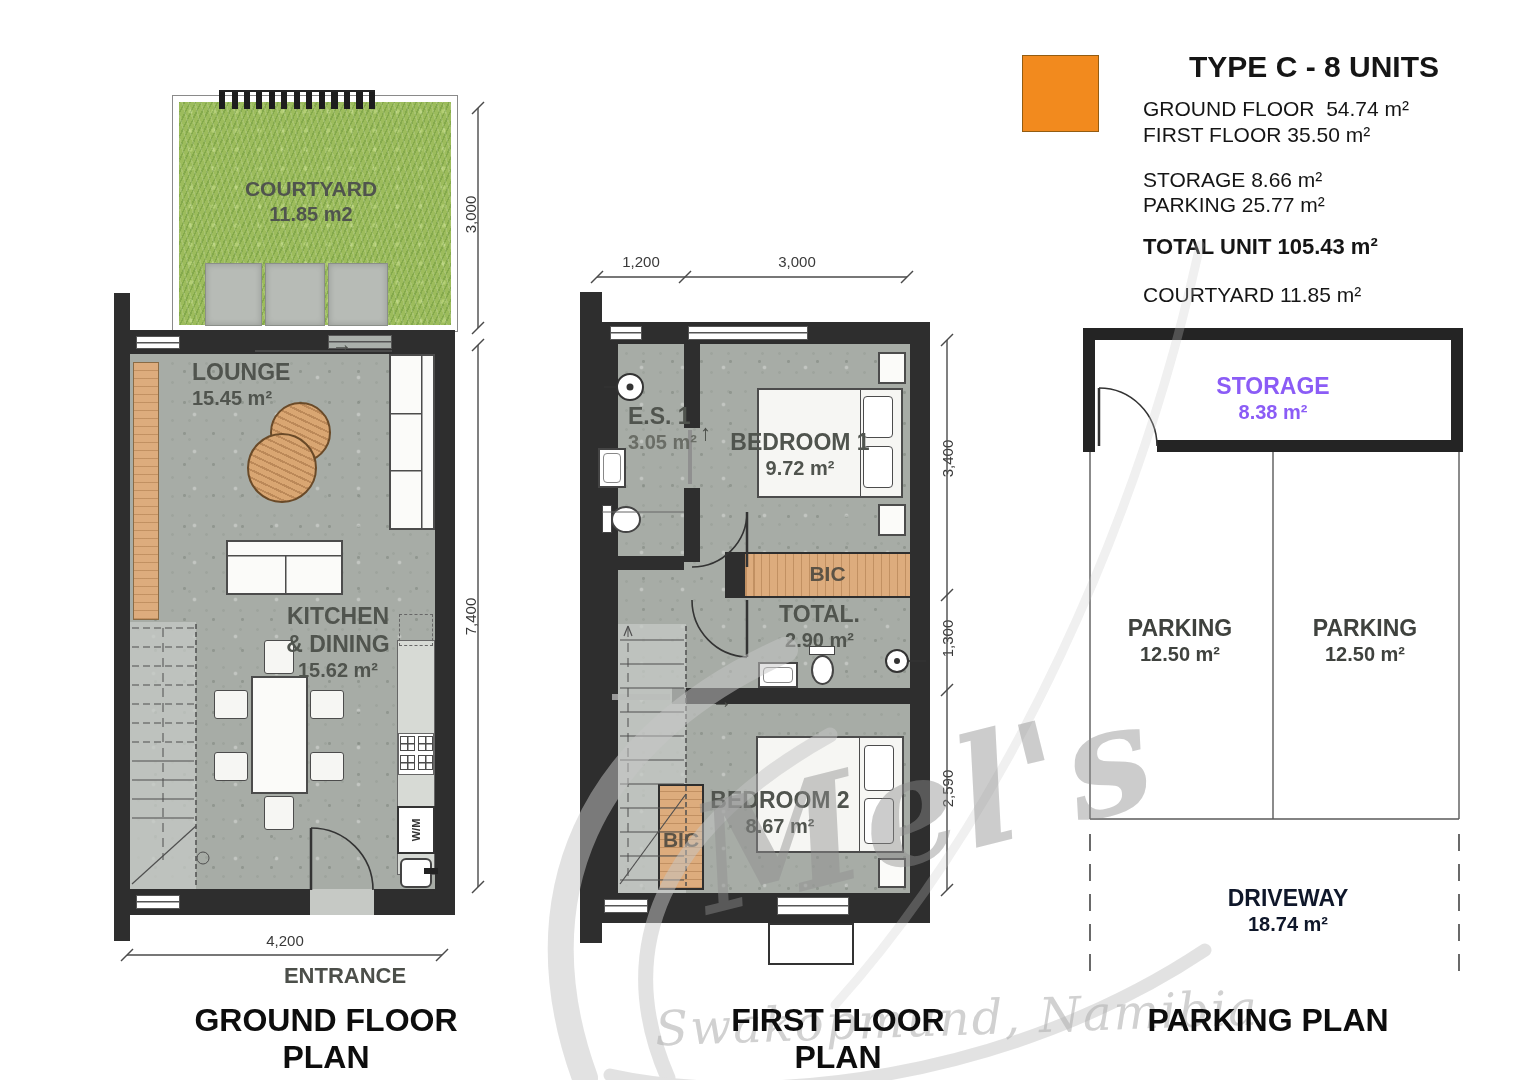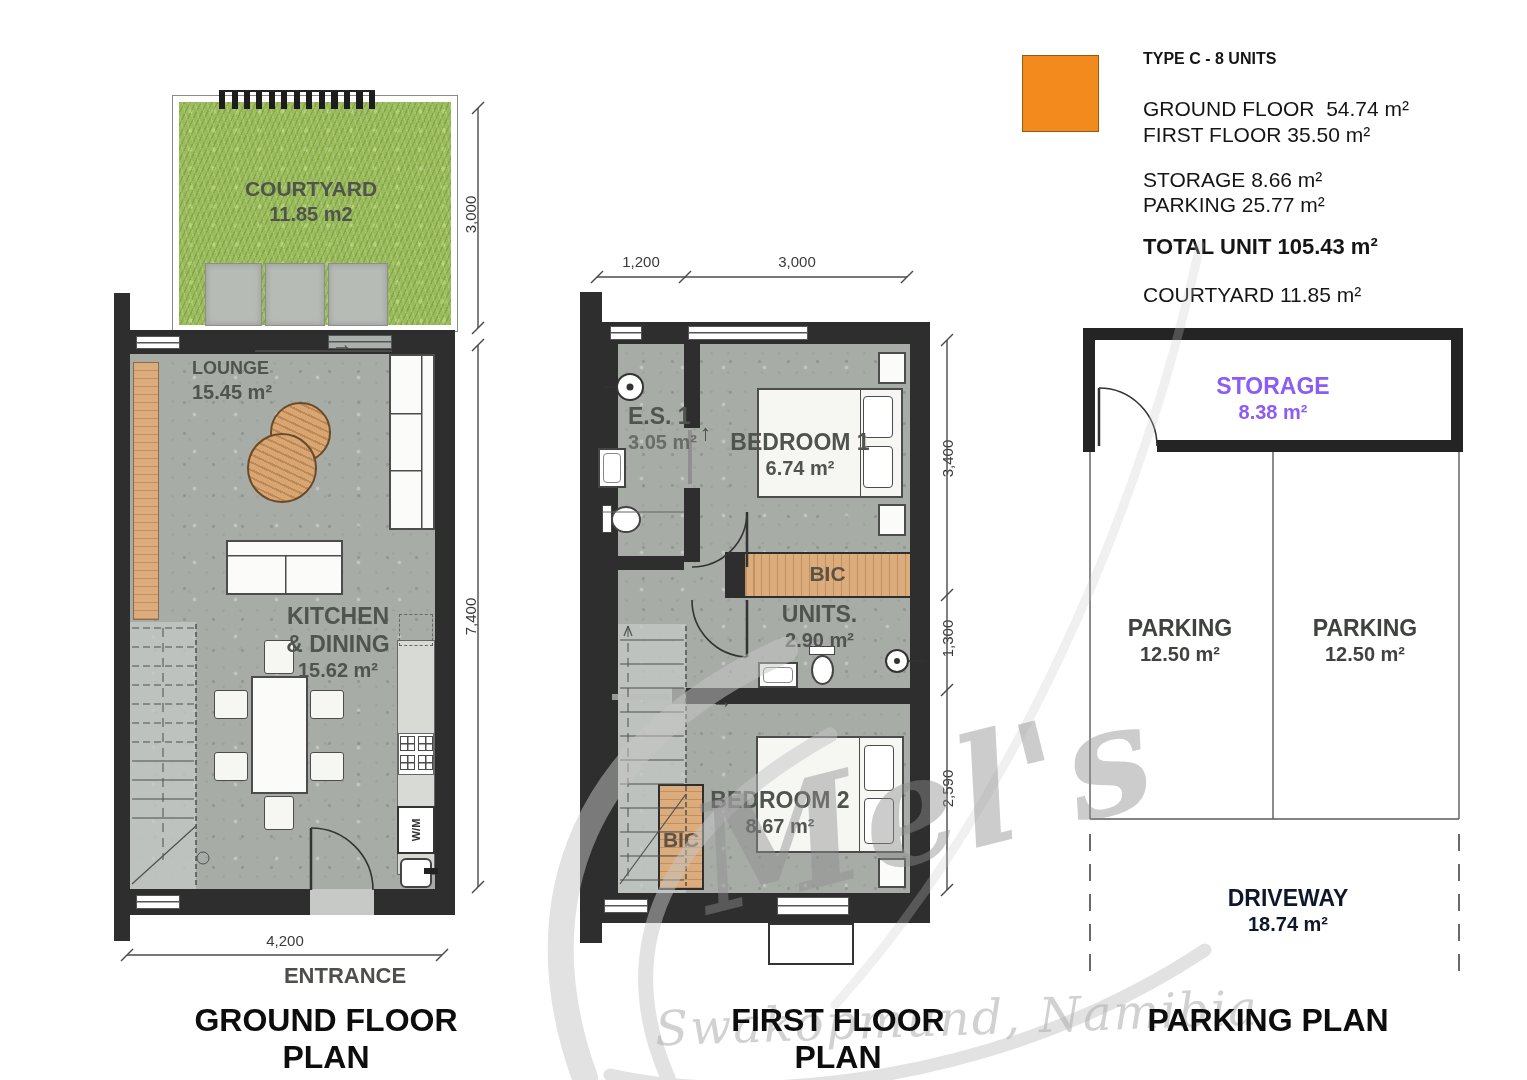--- a/index.html
+++ b/index.html
@@ -117,21 +117,21 @@
     <div class="abs burner" style="left:400px;top:755px;"></div>
     <div class="abs burner" style="left:418px;top:755px;"></div>
     <div class="abs wmtxt" style="left:397px;top:806px;width:38px;height:48px;background:#fff;border:2px solid #333;box-sizing:border-box;">
       <span>W/M</span>
     </div>
     <div class="abs" style="left:400px;top:858px;width:32px;height:30px;background:#fff;border:2px solid #444;border-radius:6px;z-index:2;box-sizing:border-box;"></div>
     <div class="abs" style="left:424px;top:868px;width:14px;height:6px;background:#222;z-index:3;"></div>
 
     
     <div class="rlabel la" style="left:192px;top:358px;width:120px;">
-      <div style="font-size:18px;">LOUNGE</div>
+      <div style="font-size:23px;">LOUNGE</div>
       <div class="ar">15.45 m²</div>
     </div>
     <div class="arrow-ic" style="left:332px;top:333px;">→</div>
     <div class="rlabel" style="left:258px;top:602px;width:160px;">
       <div style="font-size:23px;">KITCHEN</div>
       <div style="font-size:23px;">&amp; DINING</div>
       <div class="ar">15.62 m²</div>
     </div>
     <div class="dimv" style="left:440px;top:206px;">3,000</div>
     <div class="dimv" style="left:440px;top:608px;">7,400</div>
@@ -189,27 +189,27 @@
     <div class="abs woodv" style="left:658px;top:784px;width:46px;height:106px;border:2px solid #2e2e2e;z-index:2;box-sizing:border-box;"></div>
 
     
     <div class="rlabel la" style="left:628px;top:402px;width:100px;">
       <div style="font-size:23px;">E.S. 1</div>
       <div class="ar" style="color:#6a6d66;">3.05 m²</div>
     </div>
     <div class="arrow-ic" style="left:700px;top:420px;font-size:22px;">↑</div>
     <div class="rlabel" style="left:720px;top:428px;width:160px;">
       <div style="font-size:23px;">BEDROOM 1</div>
-      <div class="ar">6.74 m²</div>
+      <div class="ar">9.72 m²</div>
     </div>
     <div class="rlabel" style="left:760px;top:561px;width:135px;">
       <div style="font-size:21px;color:#5c5346;">BIC</div>
     </div>
     <div class="rlabel" style="left:762px;top:600px;width:115px;">
-      <div style="font-size:23px;">UNITS.</div>
+      <div style="font-size:23px;">TOTAL.</div>
       <div class="ar">2.90 m²</div>
     </div>
     <div class="arrow-ic" style="left:712px;top:690px;">→</div>
     <div class="rlabel" style="left:700px;top:786px;width:160px;">
       <div style="font-size:23px;">BEDROOM 2</div>
       <div class="ar">8.67 m²</div>
     </div>
     <div class="rlabel" style="left:651px;top:827px;width:60px;">
       <div style="font-size:21px;color:#5c5346;">BIC</div>
     </div>
@@ -240,21 +240,21 @@
     <div class="rlabel" style="left:1208px;top:884px;width:160px;color:#0f172a;">
       <div style="font-size:23px;">DRIVEWAY</div>
       <div class="ar">18.74 m²</div>
     </div>
     <div class="plan-title" style="left:1118px;top:1002px;width:300px;">PARKING PLAN</div>
   </div>
 
   
   <div class="grp">
     <div class="abs" style="left: 1022px; top: 55px; width: 77px; height: 77px; border: 1.5px solid rgb(147, 92, 18); z-index: 3; box-sizing: border-box; background: rgb(242, 138, 30);"></div>
-    <div class="leg b" style="top:50px;font-size:16px;">TYPE C - 8 UNITS</div>
+    <div class="leg b" style="top:50px;font-size:30px;margin-left:46px;">TYPE C - 8 UNITS</div>
     <div class="leg" style="top:97px;">GROUND FLOOR  54.74 m²</div>
     <div class="leg" style="top:123px;">FIRST FLOOR 35.50 m²</div>
     <div class="leg" style="top:168px;">STORAGE 8.66 m²</div>
     <div class="leg" style="top:193px;">PARKING 25.77 m²</div>
     <div class="leg b" style="top:234px;font-size:22px;">TOTAL UNIT 105.43 m²</div>
     <div class="leg" style="top:283px;">COURTYARD 11.85 m²</div>
   </div>
 
   
   <svg class="overlay" width="1527" height="1080">

